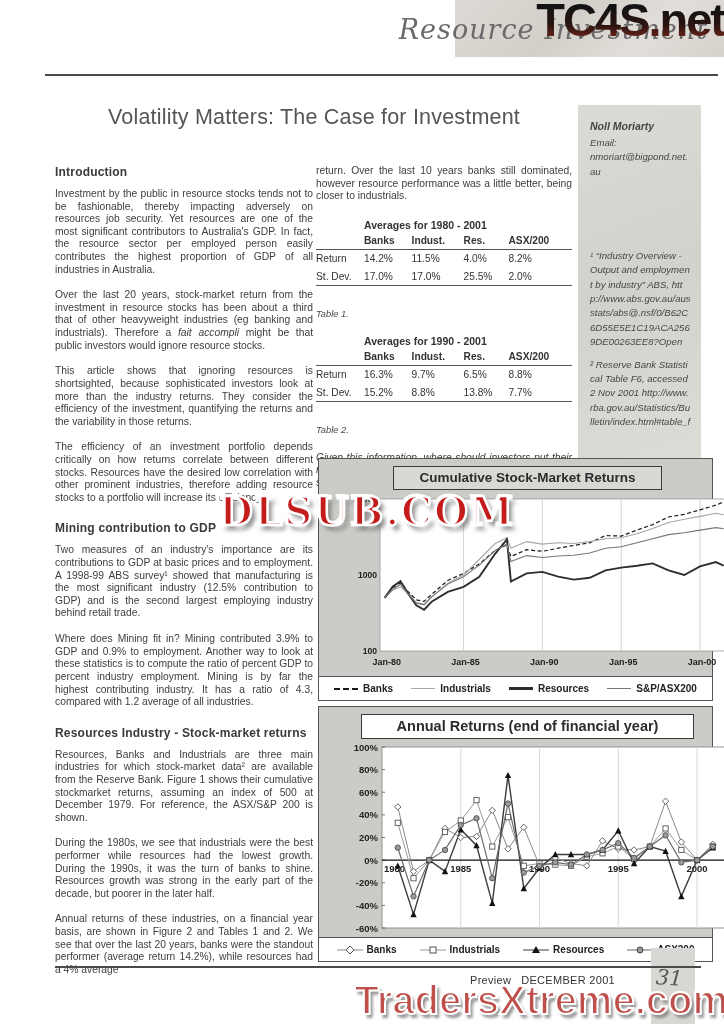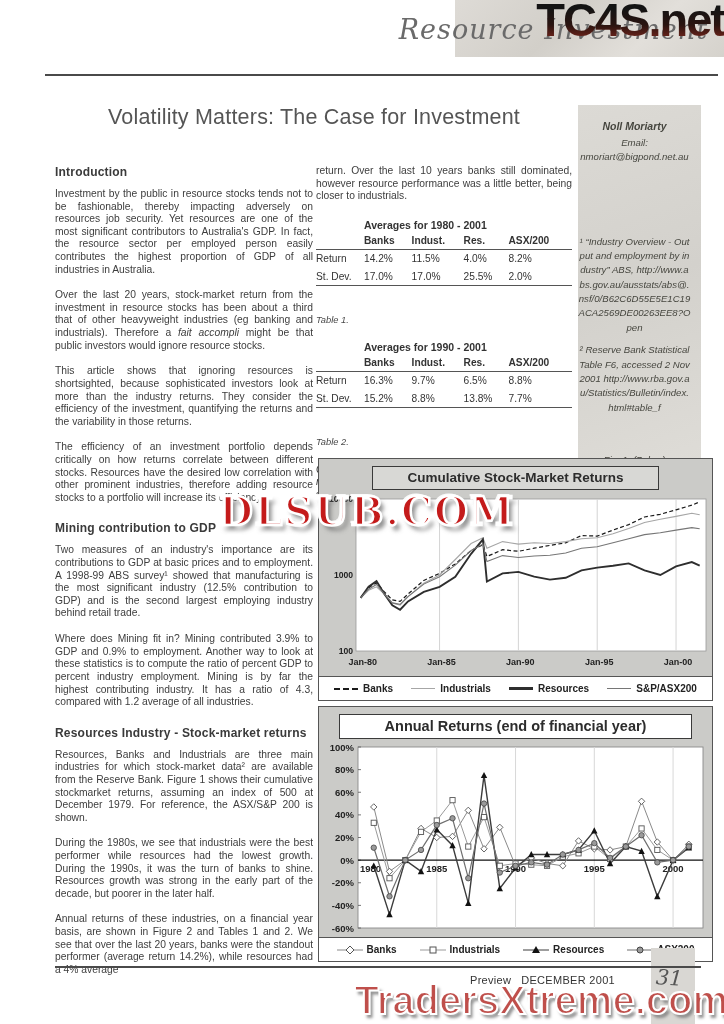--- a/index.html
+++ b/index.html
@@ -30,35 +30,35 @@
   .h-sec.first { margin-top:0; }
   .ital { font-style:italic; }
 
   
   .tbl-block { margin-top:16px; }
   .tbl-title { font-size:10.5px; font-weight:bold; color:#333; margin-left:48px; margin-bottom:2px; }
   table.mini { width:100%; border-collapse:collapse; font-size:10.2px; color:#333; }
   table.mini th { text-align:left; font-weight:bold; border-bottom:1.2px solid #555; padding:2px 0 3px; }
   table.mini td { padding:3.5px 0 3px; }
   table.mini tr.last td { border-bottom:1.2px solid #555; }
-  .tbl-caption { font-size:9.3px; font-style:italic; color:#4a4a4a; margin-top:29px; }
+  .tbl-caption { font-size:9.3px; font-style:italic; color:#4a4a4a; margin-top:23px; }
 
   
   .sidebar { position:absolute; left:578px; top:105px; width:123px; height:357px;
     background:linear-gradient(160deg,#dcdad5 0%, #d3d1cc 50%, #dedcd7 100%);
-    padding:14px 10px 10px 0; font-style:italic; font-size:9.6px; line-height:1.5; color:#46463f;text-align:center; }
+    padding:14px 10px 10px 12px; font-style:italic; font-size:9.6px; line-height:1.5; color:#46463f; }
   .sb-author { font-weight:bold; font-size:10.5px; margin-bottom:1px; }
   .sb-email { word-break:break-all; }
   .sb-note1 { margin-top:70px; word-break:break-all; }
   .sb-note2 { margin-top:8px; word-break:break-all; }
   .sb-fig { margin-top:38px; }
 
   
   .figure { position:absolute; left:318px; width:395px; border:1px solid #555;
-    background:#cbcbc8; }
+    background:#cbcbc8;padding-left:24px; }
   .fig1 { top:458px; height:243px; }
   .fig2 { top:706px; height:256px; }
   .fig-title { margin:7px auto 4px; text-align:center; font-weight:bold; color:#2c2c2c;
     border:1px solid #3a3a3a; padding:3px 0 4px; }
   .fig1 .fig-title { width:73%; background:#d8d8d5; font-size:13.5px; }
   .fig2 .fig-title { width:90%; background:#fff; font-size:14.5px; }
   .fig-legend { position:absolute; left:0; right:0; bottom:0; background:#fff;
     border-top:1px solid #555; display:flex; justify-content:space-around; align-items:center;
     padding:6px 6px; }
   .lg-item { display:flex; align-items:center; font-size:10px; font-weight:bold; color:#222; }

